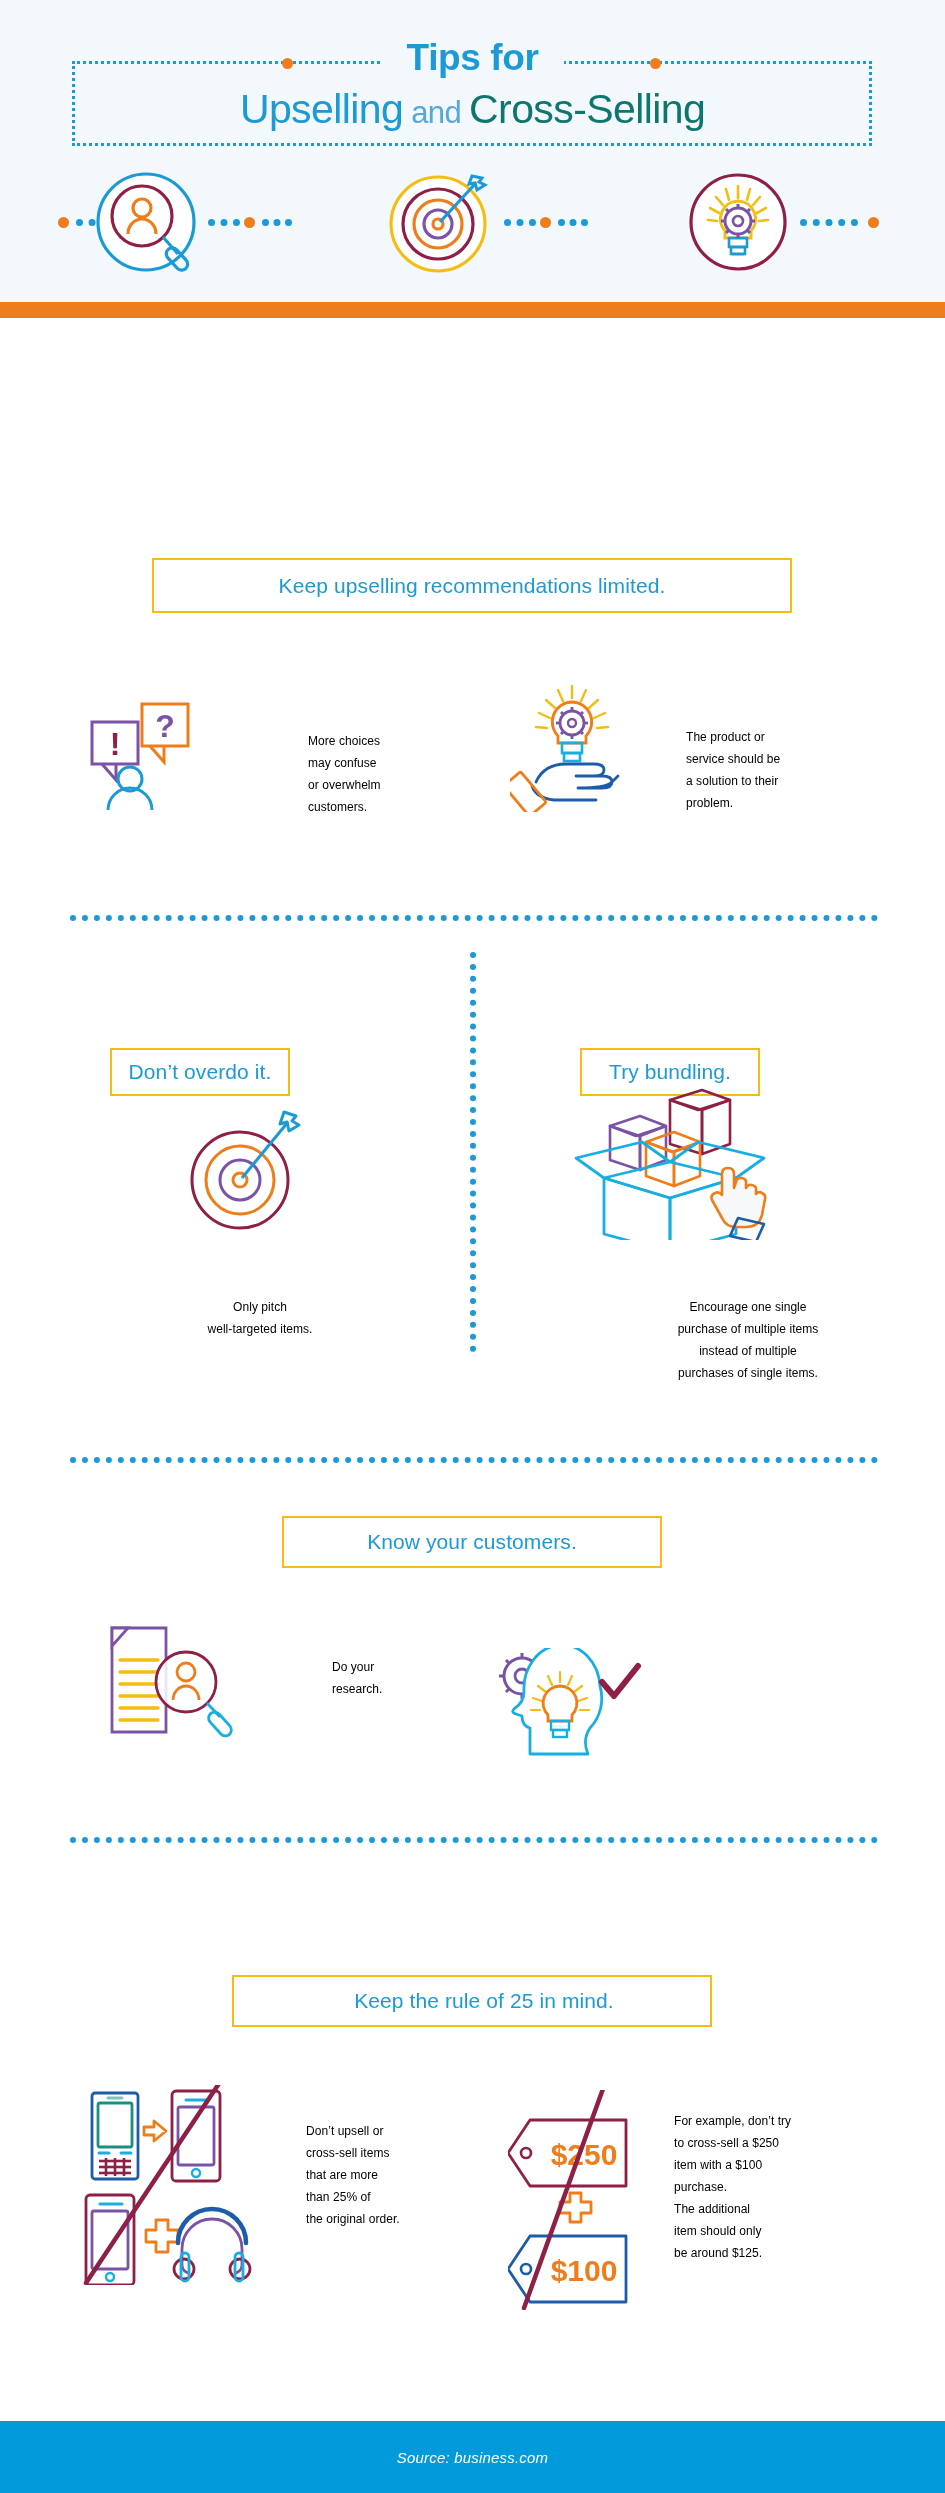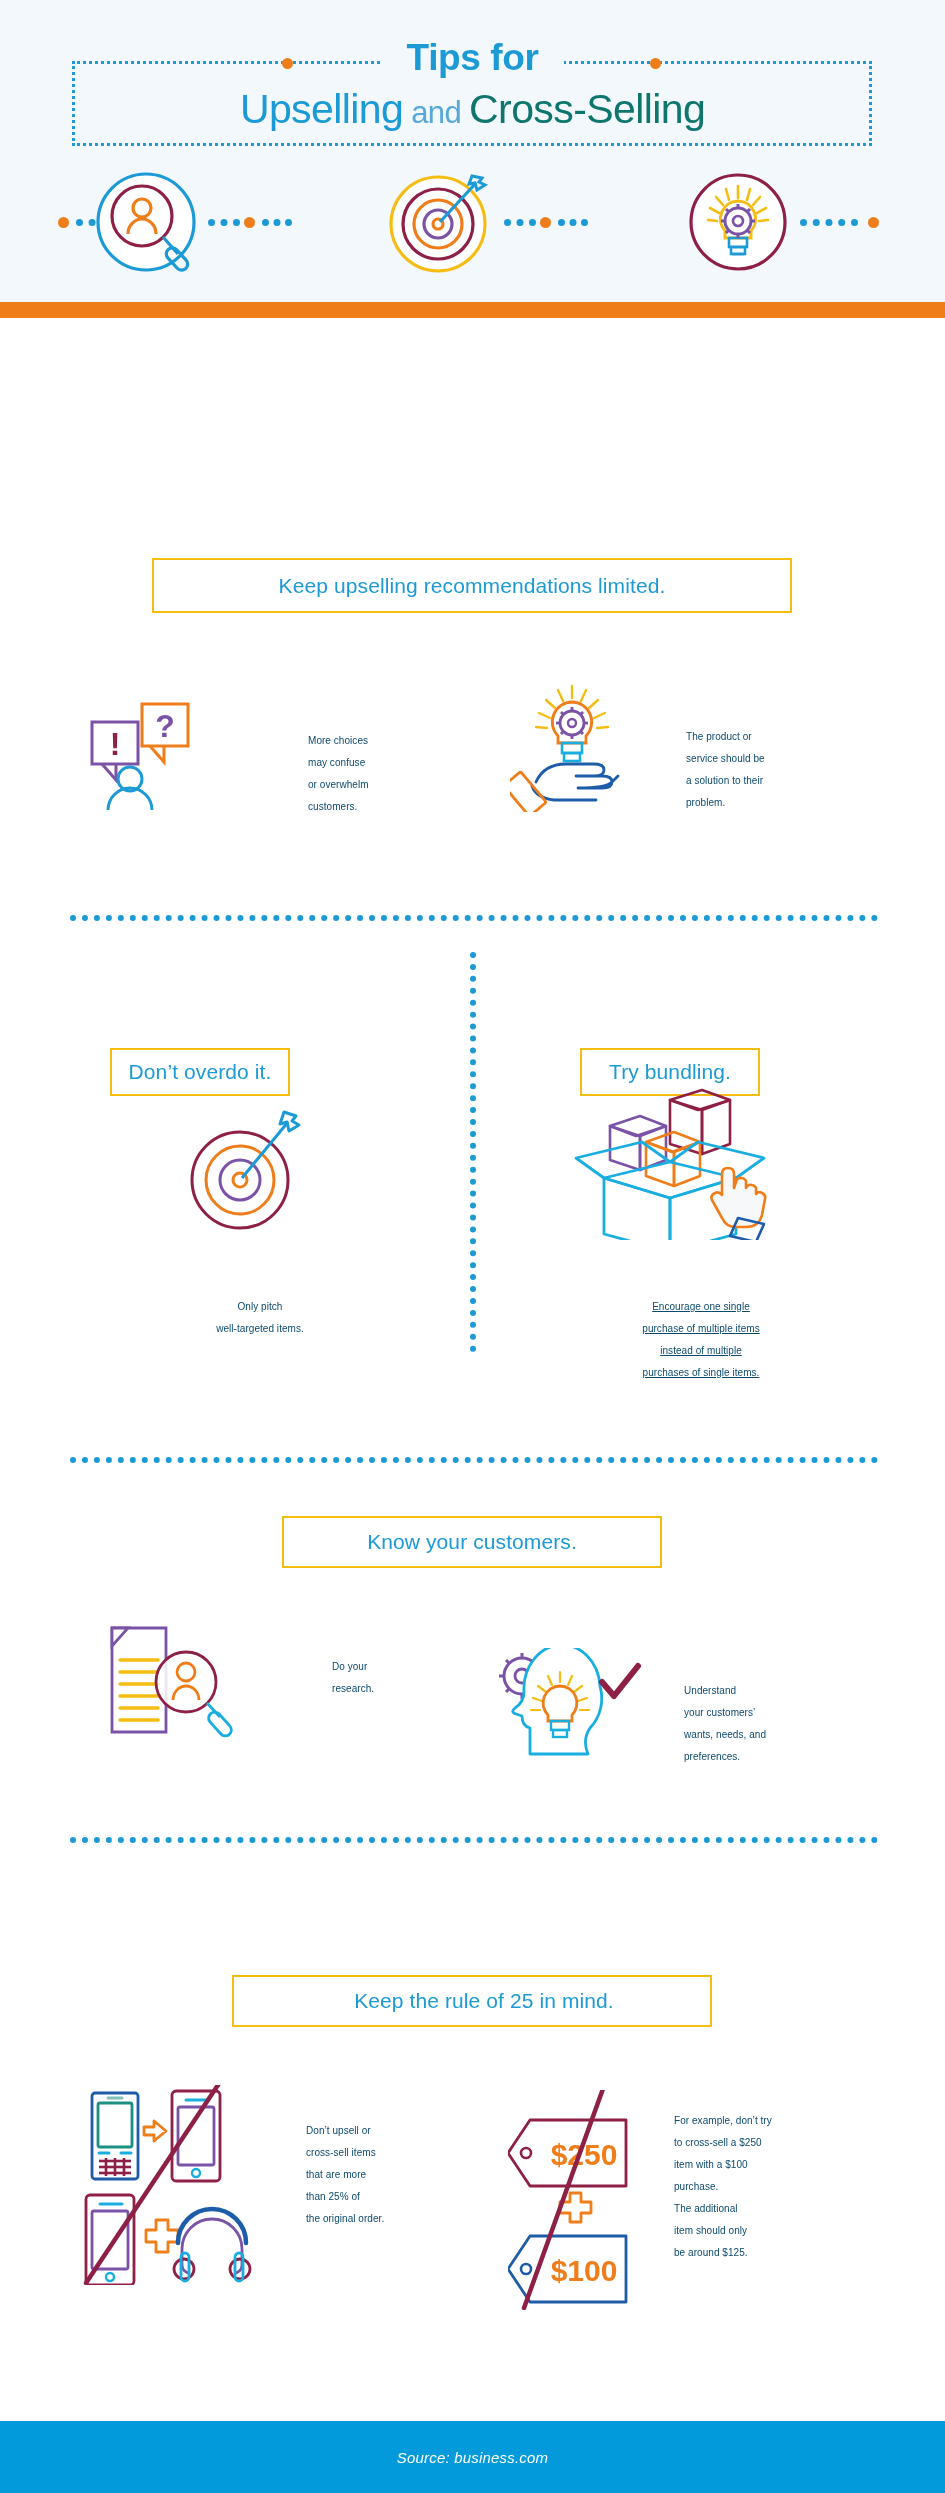--- a/index.html
+++ b/index.html
@@ -106,24 +106,24 @@
     font-size: 21px;
     font-weight: 300;
     color: #1b9ad6;
     letter-spacing: 0.1px;
     line-height: 26px;
   }
 
   
   .cap {
     position: absolute;
-    font-size: 10px;
+    font-size: 12px;
     line-height: 22px;
     font-weight: 300;
-    color: #0c4a6e;
+    color: #000000;
     letter-spacing: 0.05px;
   }
   .cap.center { text-align: center; }
 
   
   .hdiv {
     position: absolute;
     height: 6px;
     border-top: 6px dotted #1b9ad6;
   }
@@ -363,21 +363,21 @@
         <path d="M36 98 l-28 -20 l66 -16 l28 20 z"></path>
         <path d="M168 98 l28 -20 l-66 -16 l-28 20 z"></path>
       </g>
 
       <g transform="translate(150,96)">
         <path d="M4 12 l0 -14 q0 -6 6 -6 q6 0 6 6 l0 14 l2 -6 q1 -5 6 -4 q5 1 4 6 l0 4 q2 -4 6 -3 q5 1 4 6 l0 3 q3 -3 6 -1 q4 2 3 6 l-3 16 q-3 12 -16 12 l-10 0 q-10 0 -14 -9 l-10 -18 q-2 -5 3 -7 q4 -2 7 2 z" fill="#f7f8f9" stroke="#ef7d1a" stroke-width="2.6" stroke-linejoin="round"></path>
       </g>
       <path d="M170 138 l26 6 l-8 18 l-26 -6 z" fill="none" stroke="#1c5ca8" stroke-width="2.6" stroke-linejoin="round"></path>
     </svg>
   </div>
-  <div class="cap center" style="left:541px; top:1296px; width:320px; white-space:pre-line;text-decoration:underline;">Encourage one single
+  <div class="cap center" style="left:588px; top:1296px; width:320px; white-space:pre-line;">Encourage one single
 purchase of multiple items
 instead of multiple
 purchases of single items.</div>
 
   <div class="hdiv" style="left:70px; top:1457px; width:808px;"></div>
 
   <div class="head-box" style="left:282px; top:1516px; width:380px; height:52px;">
     <span class="head-text">Know your customers.</span>
   </div>
 
@@ -430,24 +430,20 @@
         <line x1="89" y1="50" x2="80" y2="53"></line>
         <line x1="33" y1="62" x2="42" y2="62"></line>
         <line x1="91" y1="62" x2="82" y2="62"></line>
       </g>
       <path d="M62 38 a17 17 0 0 1 12 29 l0 6 l-24 0 l0 -6 a17 17 0 0 1 12 -29 z" fill="#ffffff" stroke="#ef7d1a" stroke-width="2.8"></path>
       <rect x="53" y="73" width="18" height="9" fill="none" stroke="#19aee0" stroke-width="2.4"></rect>
       <rect x="55" y="82" width="14" height="7" fill="none" stroke="#19aee0" stroke-width="2.4"></rect>
       <path d="M104 34 l12 14 l24 -30" fill="none" stroke="#8e1f46" stroke-width="6" stroke-linecap="round" stroke-linejoin="round"></path>
     </svg>
   </div>
-  <div class="cap" style="left:684px; top:1680px; width:180px; white-space:pre-line;">Understand
-your customers’
-wants, needs, and
-preferences.</div>
 
   <div class="hdiv" style="left:70px; top:1837px; width:808px;"></div>
 
   <div class="head-box" style="left:232px; top:1975px; width:480px; height:52px;padding-left:24px;">
     <span class="head-text">Keep the rule of 25 in mind.</span>
   </div>
 
   <div class="art" style="left:78px; top:2085px;">
     <svg width="185" height="200" viewBox="0 0 185 200">
 

